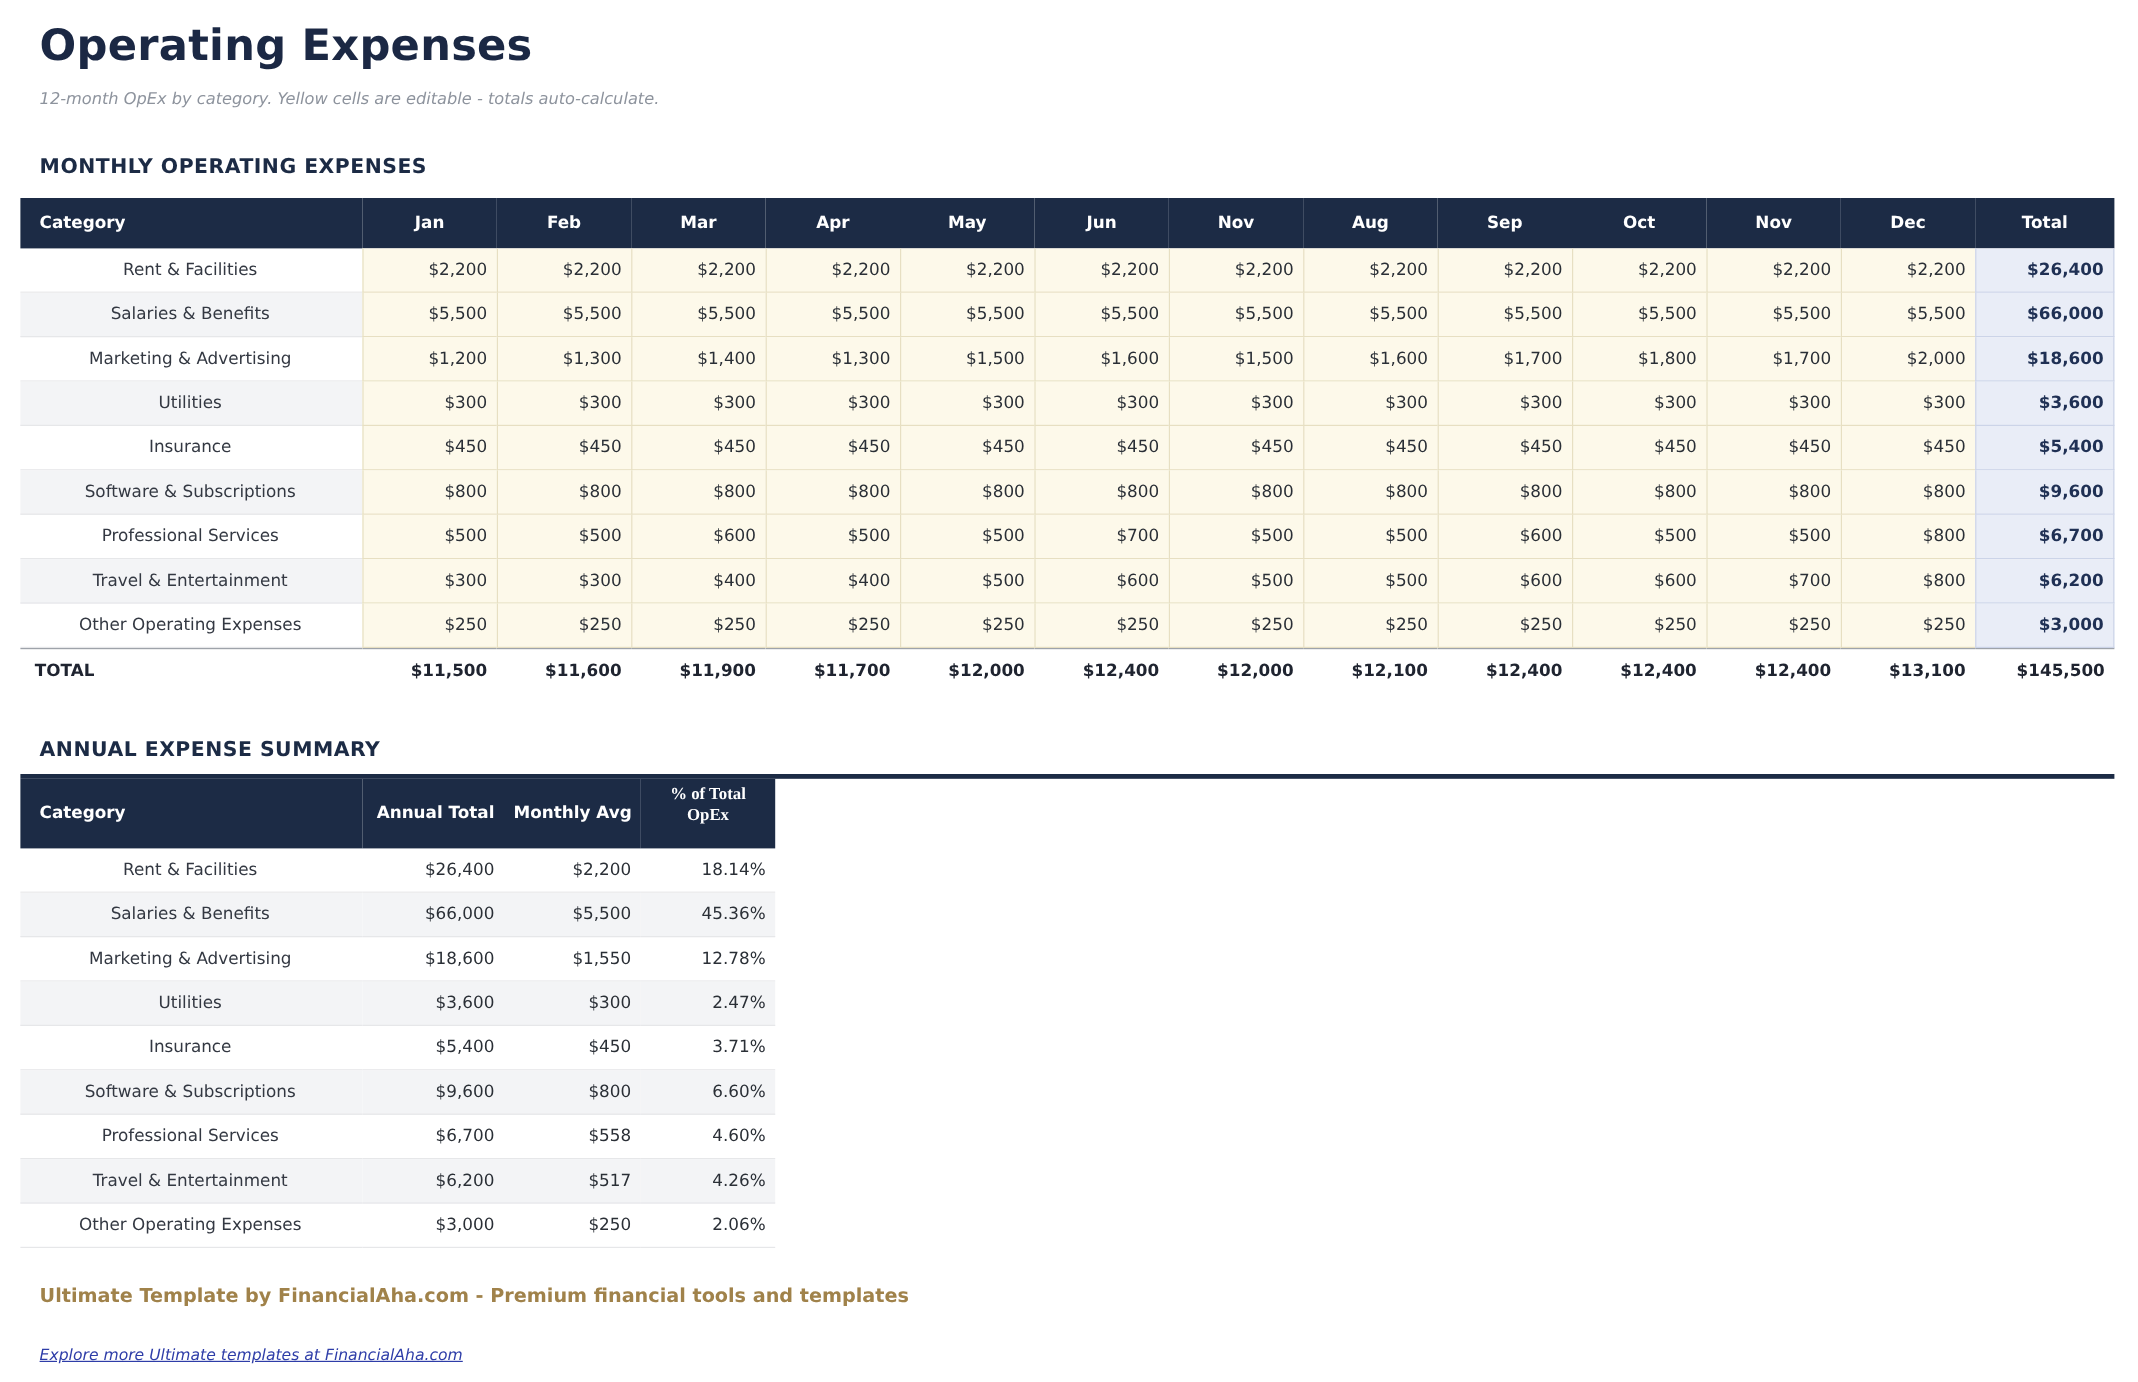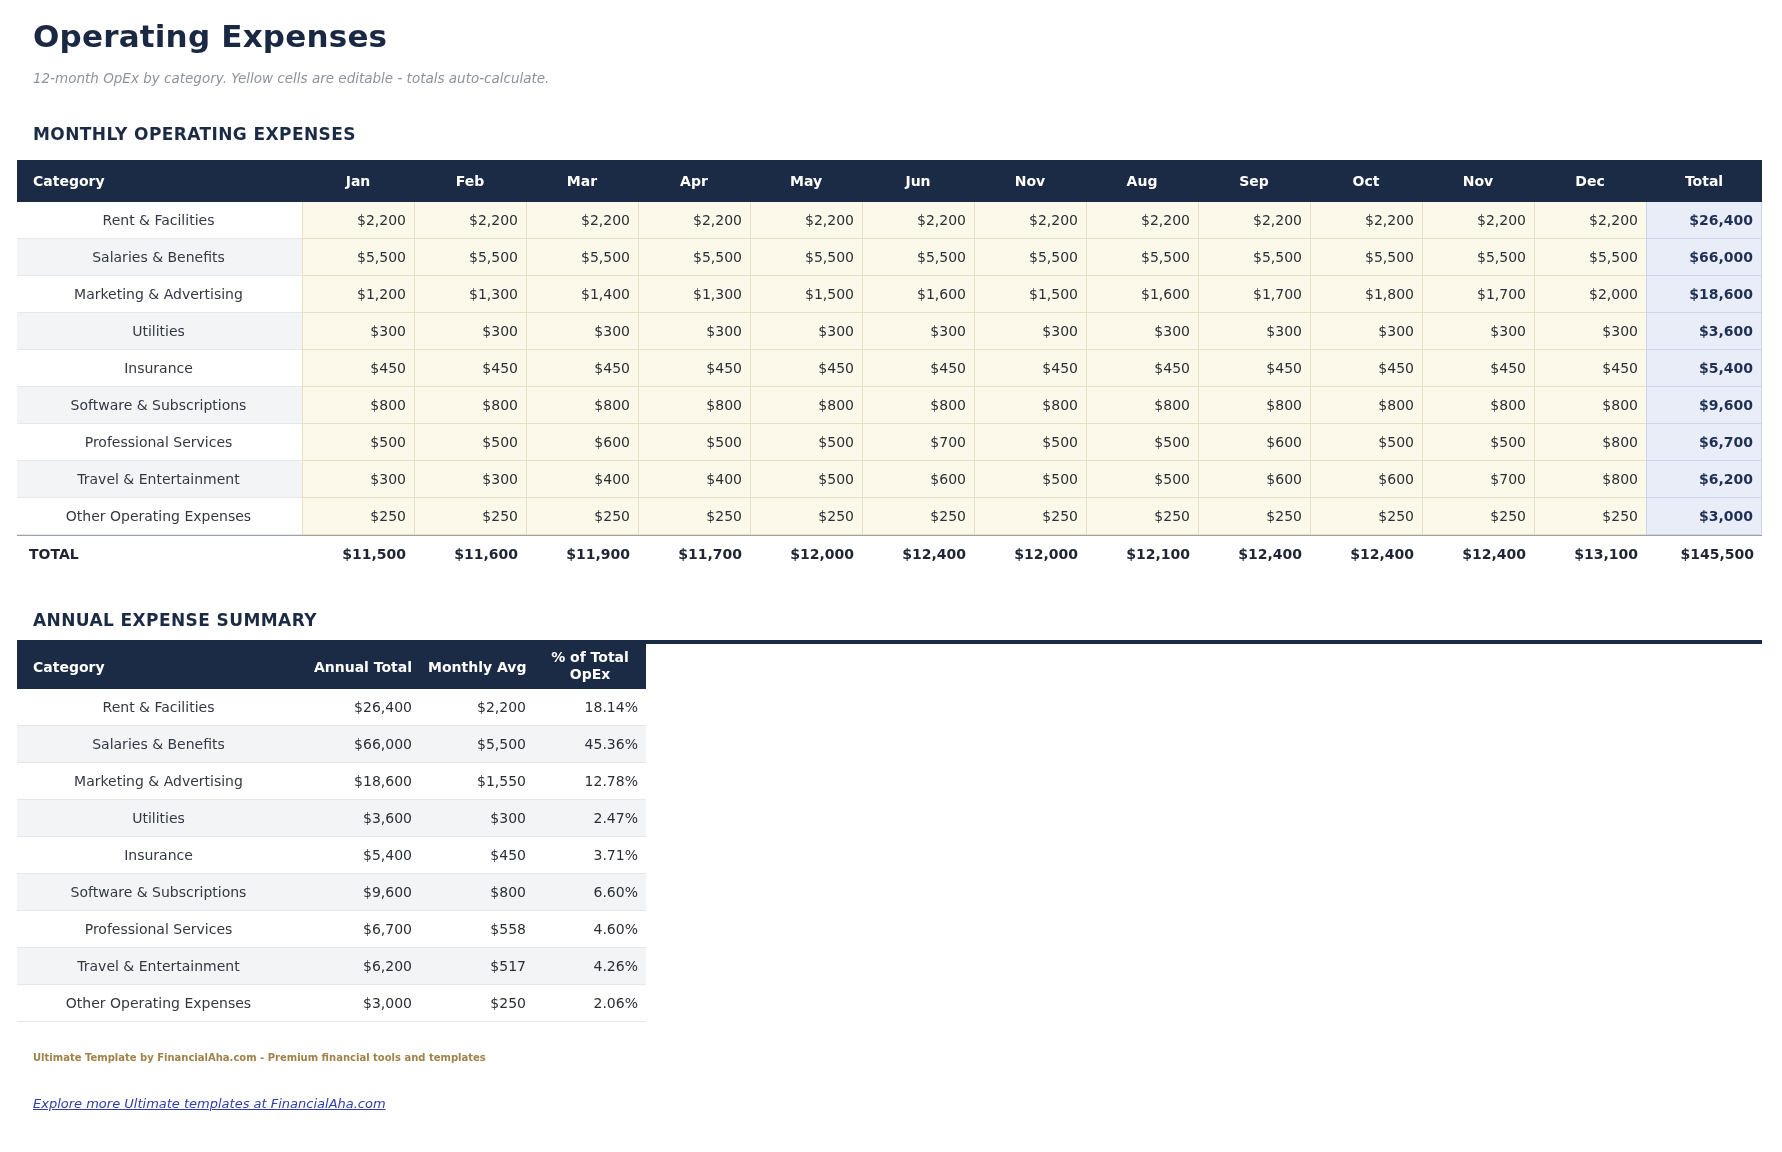--- a/index.html
+++ b/index.html
@@ -16,41 +16,41 @@
   }
   *{box-sizing:border-box;}
   html,body{margin:0;padding:0;}
   body{
     width:1782px;height:1152px;background:#ffffff;
     font-family:"DejaVu Sans","Liberation Sans",sans-serif;
     color:#2a2f36;overflow:hidden;
   }
   .page{padding:10px 17px 0 17px;}
   .page-title{
-    margin:8px 16px 0 16px;font-size:31px;font-weight:bold;
+    margin:8px 16px 0 16px;font-size:36px;font-weight:bold;
     color:#1b2844;letter-spacing:0.2px;
   }
   .page-subtitle{
     margin:16px 16px 0 16px;font-size:13.5px;font-style:italic;color:#8d939d;
   }
   .section-heading{
     margin:38px 16px 0 16px;font-size:17px;font-weight:bold;
     color:var(--header-navy);letter-spacing:0.4px;
   }
   table{border-collapse:separate;border-spacing:0;table-layout:fixed;margin-top:16px;}
   .m-table{width:1745px;}
   .s-table{width:629px;margin-top:0;}
   th,td{box-sizing:border-box;font-size:14px;line-height:18px;overflow:hidden;white-space:nowrap;}
   th{
     background:var(--header-navy);color:#ffffff;font-weight:bold;
     padding:12px 8px;text-align:center;vertical-align:middle;
   }
   th.cat-h{text-align:left;padding-left:16px;}
   th.num-h{text-align:right;}
-  th.wrap-h{white-space:normal;line-height:17px;padding-top:5px;padding-bottom:6px;}
+  th.wrap-h{white-space:normal;line-height:17px;padding-top:5px;padding-bottom:19px;font-family:Liberation Serif, serif;}
   td{padding:9px 8px;text-align:right;vertical-align:middle;}
   td.cat{
     text-align:center;padding-left:6px;color:#333842;
     border-bottom:1px solid var(--row-line);
   }
   .m-table tbody tr:nth-child(even) td.cat{background:var(--row-stripe);}
   td.edit{
     background:var(--editable-cell-bg);
     border-left:1px solid var(--editable-cell-border);
     border-bottom:1px solid var(--editable-cell-border);
@@ -70,21 +70,21 @@
   tr.total-row td.tlabel{text-align:left;padding-left:12px;}
   
   .summary-wrap{
     width:1745px;margin-top:10px;border-top:4px solid var(--header-navy);
   }
   .s-table td{border-bottom:1px solid var(--row-line);}
   .s-table td.cat{border-bottom:1px solid var(--row-line);}
   .s-table tbody tr:nth-child(even) td{background:var(--row-stripe);}
   .s-table tr.total-row td{background:#ffffff;border-bottom:none;}
   .footer-brand{
-    margin:30px 16px 0 16px;font-size:10px;font-weight:bold;color:var(--footer-brand);
+    margin:30px 16px 0 16px;font-size:16px;font-weight:bold;color:var(--footer-brand);
   }
   .footer-link{
     display:inline-block;margin:14px 16px 0 16px;font-size:13px;
     color:var(--link-blue);text-decoration:underline;cursor:pointer;font-style:italic;
   }
 </style>
 </head>
 <body>
 
 <div class="page">

